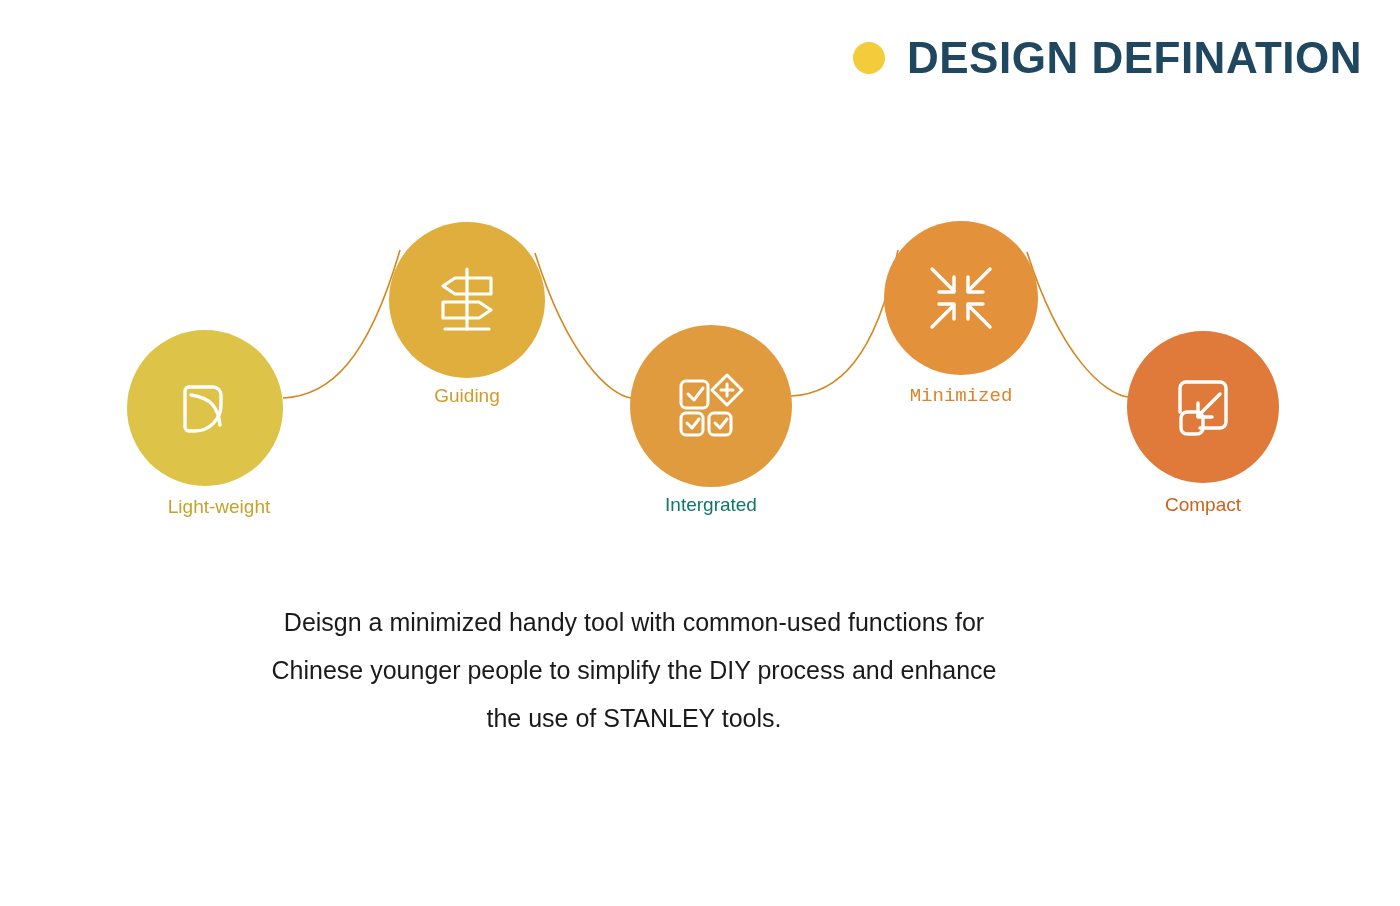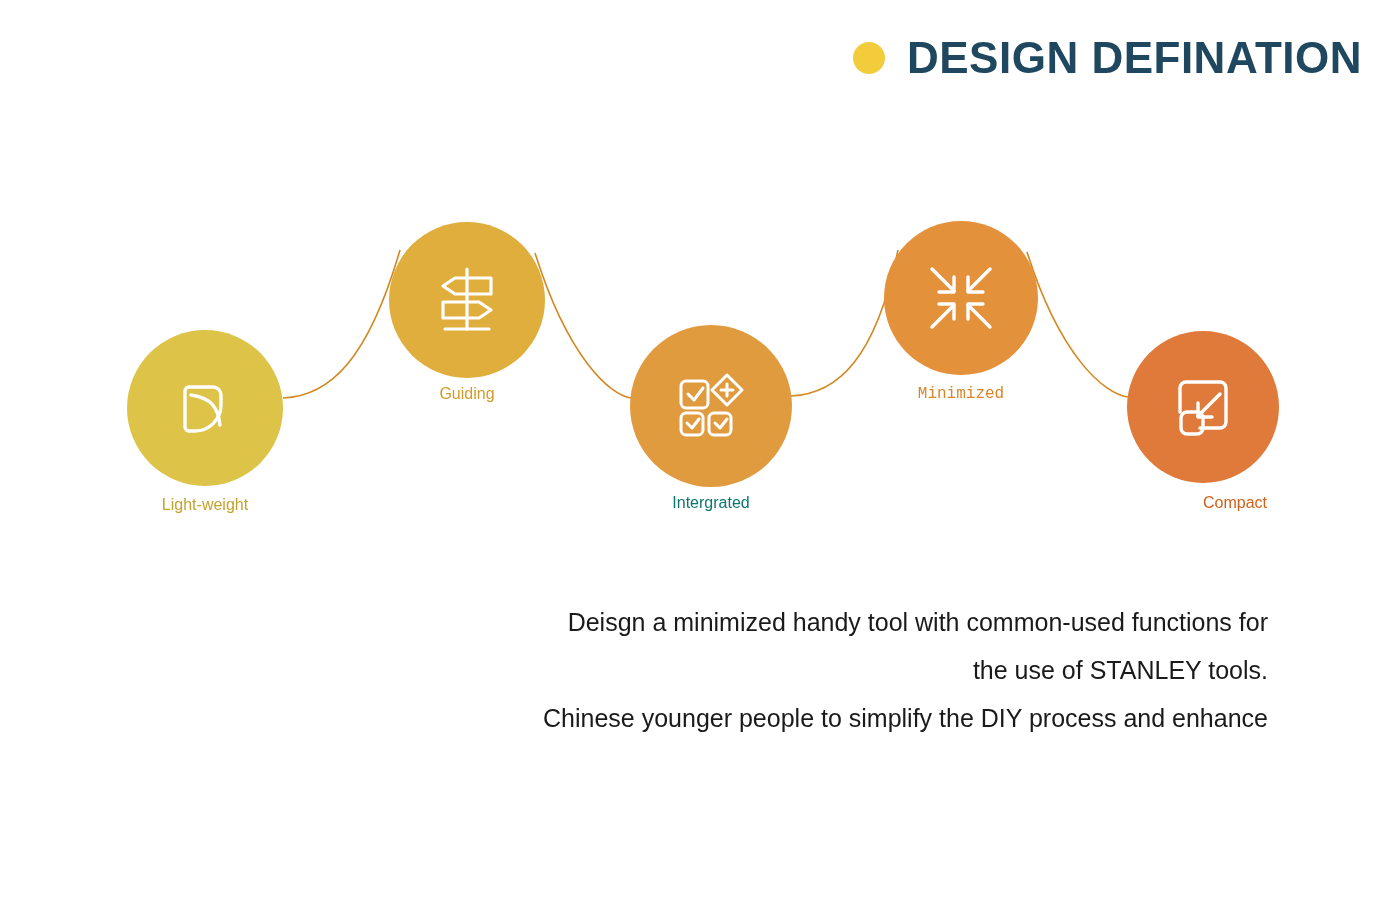--- a/index.html
+++ b/index.html
@@ -66,32 +66,32 @@
     align-items: center;
     justify-content: center;
     border-radius: 50%;
   }
   .node-icon {
     display: block;
   }
   .node-label {
     position: absolute;
     transform: translateX(-50%);
-    font-size: 16px;
+    font-size: 19px;
     white-space: nowrap;
     text-align: center;
   }
 
   
   .description {
     position: absolute;
     left: 0;
     top: 598px;
     width: 1268px;
-    text-align: right;
+    text-align: center;
     color: #1a1a1a;
     font-size: 25px;
     line-height: 48px;
   }
   .description .line {
     display: block;
   }
 </style>
 </head>
 <body>
@@ -109,21 +109,21 @@
     <path id="conn-2" d="M 791 396 C 838 394, 876 358, 898 250" fill="none" stroke="#d4871f" stroke-width="1.6"></path>
     <path id="conn-3" d="M 1027 252 C 1060 356, 1104 394, 1128 397" fill="none" stroke="#d4871f" stroke-width="1.6"></path>
   </svg>
 
   <div class="node" style="left:205px; top:408px; width:156px; height:156px; background:#ddc347;">
     <svg class="node-icon" width="62" height="62" viewBox="0 0 62 62" fill="none" stroke="#ffffff" stroke-width="3.4" stroke-linecap="round" stroke-linejoin="round">
       <path d="M15 10 h24 a8 8 0 0 1 8 8 v10 a26 26 0 0 1 -26 26 h-6 a4 4 0 0 1 -4 -4 V14 a4 4 0 0 1 4 -4 z"></path>
       <path d="M17 18 c20 3 27 12 29 30"></path>
     </svg>
   </div>
-  <div class="node-label" style="left:205px; top:496px; color:#c4a22b;">Light-weight</div>
+  <div class="node-label" style="left:219px; top:496px; color:#c4a22b;">Light-weight</div>
 
   <div class="node" style="left:467px; top:300px; width:156px; height:156px; background:#dfae3c;">
     <svg class="node-icon" width="76" height="76" viewBox="0 0 76 76" fill="none" stroke="#ffffff" stroke-width="3.2" stroke-linecap="round" stroke-linejoin="round">
 
       <path d="M38 7 V67"></path>
 
       <path d="M26 16 H62 V32 H26 L14 24 Z"></path>
 
       <path d="M50 40 H14 V56 H50 L62 48 Z"></path>
 
@@ -172,20 +172,20 @@
     <svg class="node-icon" width="66" height="66" viewBox="0 0 66 66" fill="none" stroke="#ffffff" stroke-width="3.4" stroke-linecap="round" stroke-linejoin="round">
 
       <path d="M10 38 V14 a6 6 0 0 1 6 -6 h34 a6 6 0 0 1 6 6 v34 a6 6 0 0 1 -6 6 H30"></path>
 
       <rect x="11" y="38" width="22" height="22" rx="6"></rect>
 
       <path d="M50 20 L28 42"></path>
       <path d="M28 29 V43 H42"></path>
     </svg>
   </div>
-  <div class="node-label" style="left:1203px; top:494px; color:#d2601a;margin-left:32px;">Compact</div>
+  <div class="node-label" style="left:1203px; top:494px; color:#d2601a;">Compact</div>
 </div>
 
 <div class="description">
   <span class="line">Deisgn a minimized handy tool with common-used functions for</span>
+  <span class="line">Chinese younger people to simplify the DIY process and enhance</span>
   <span class="line">the use of STANLEY tools.</span>
-  <span class="line">Chinese younger people to simplify the DIY process and enhance</span>
 </div>
 
 </body></html>

